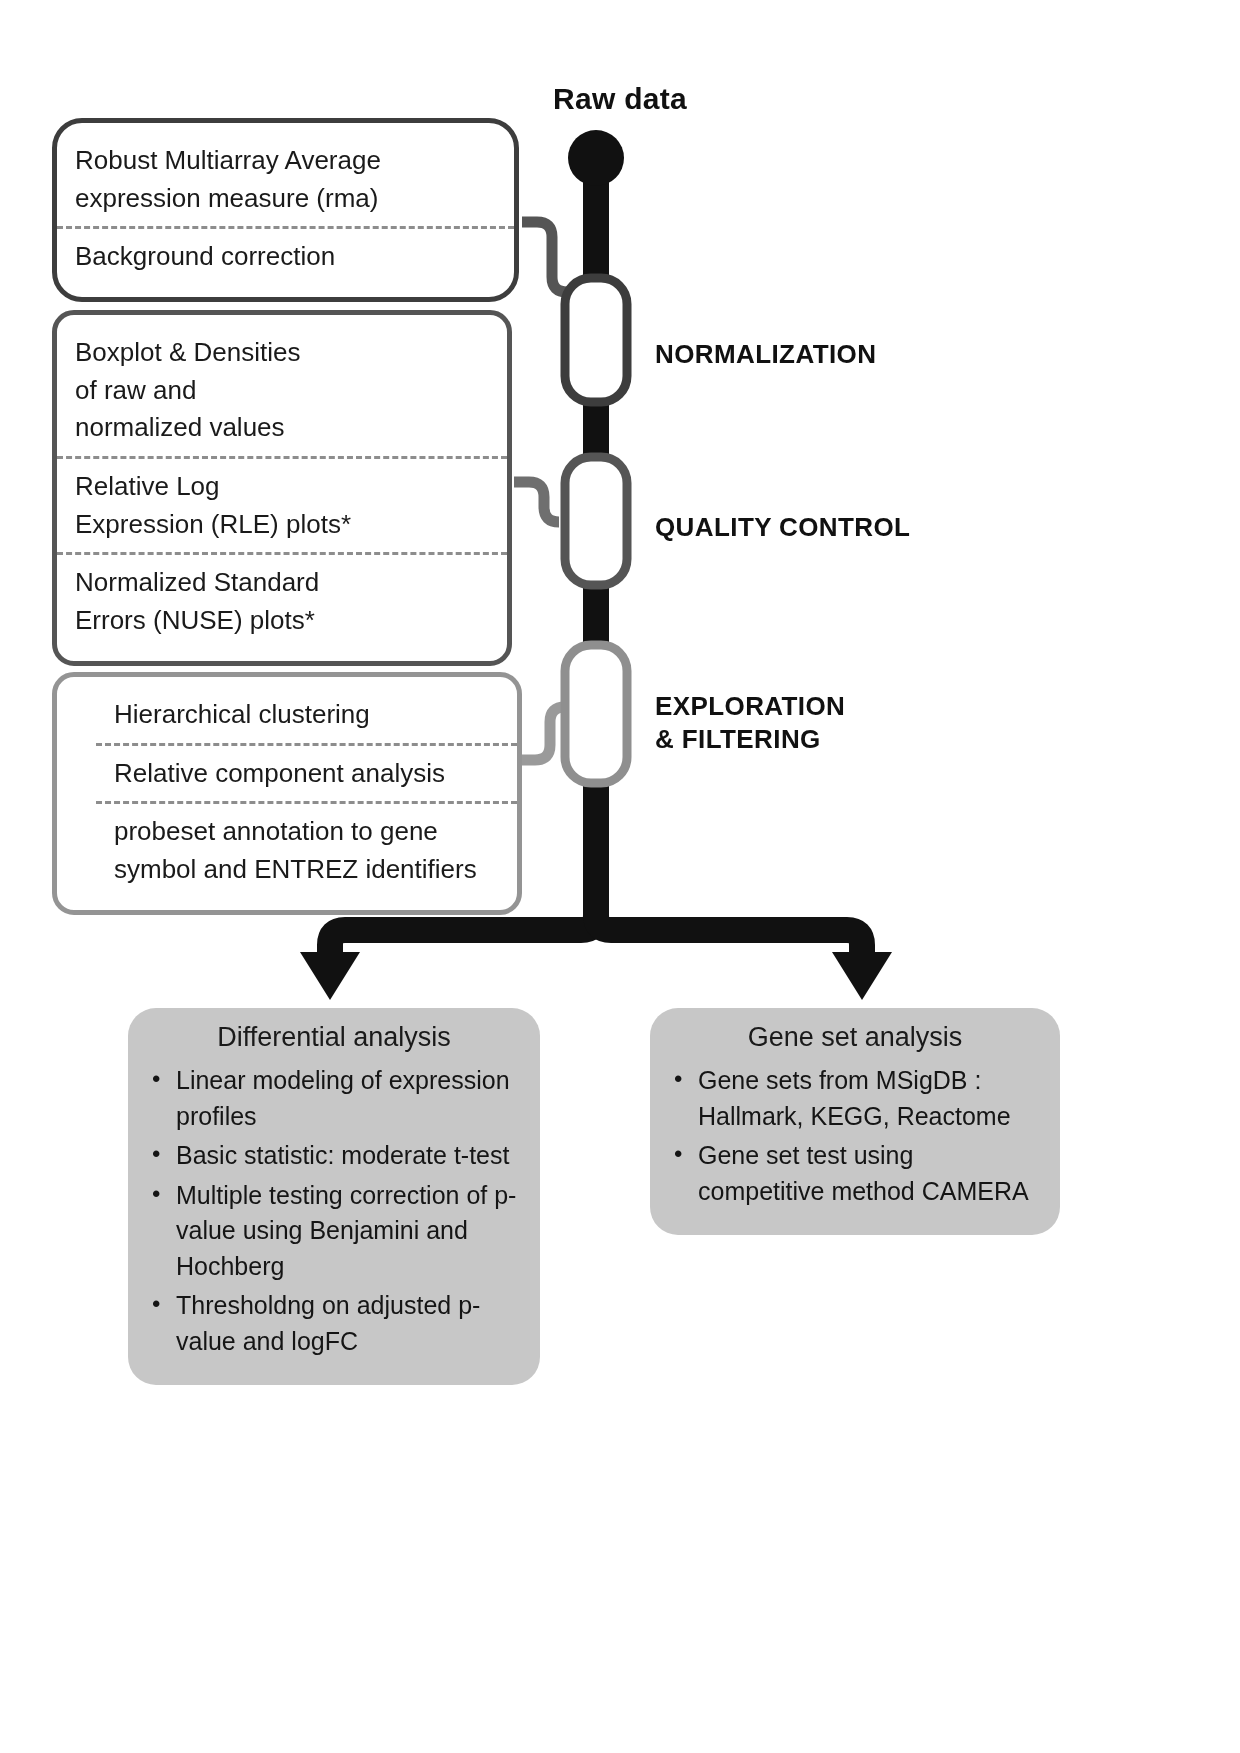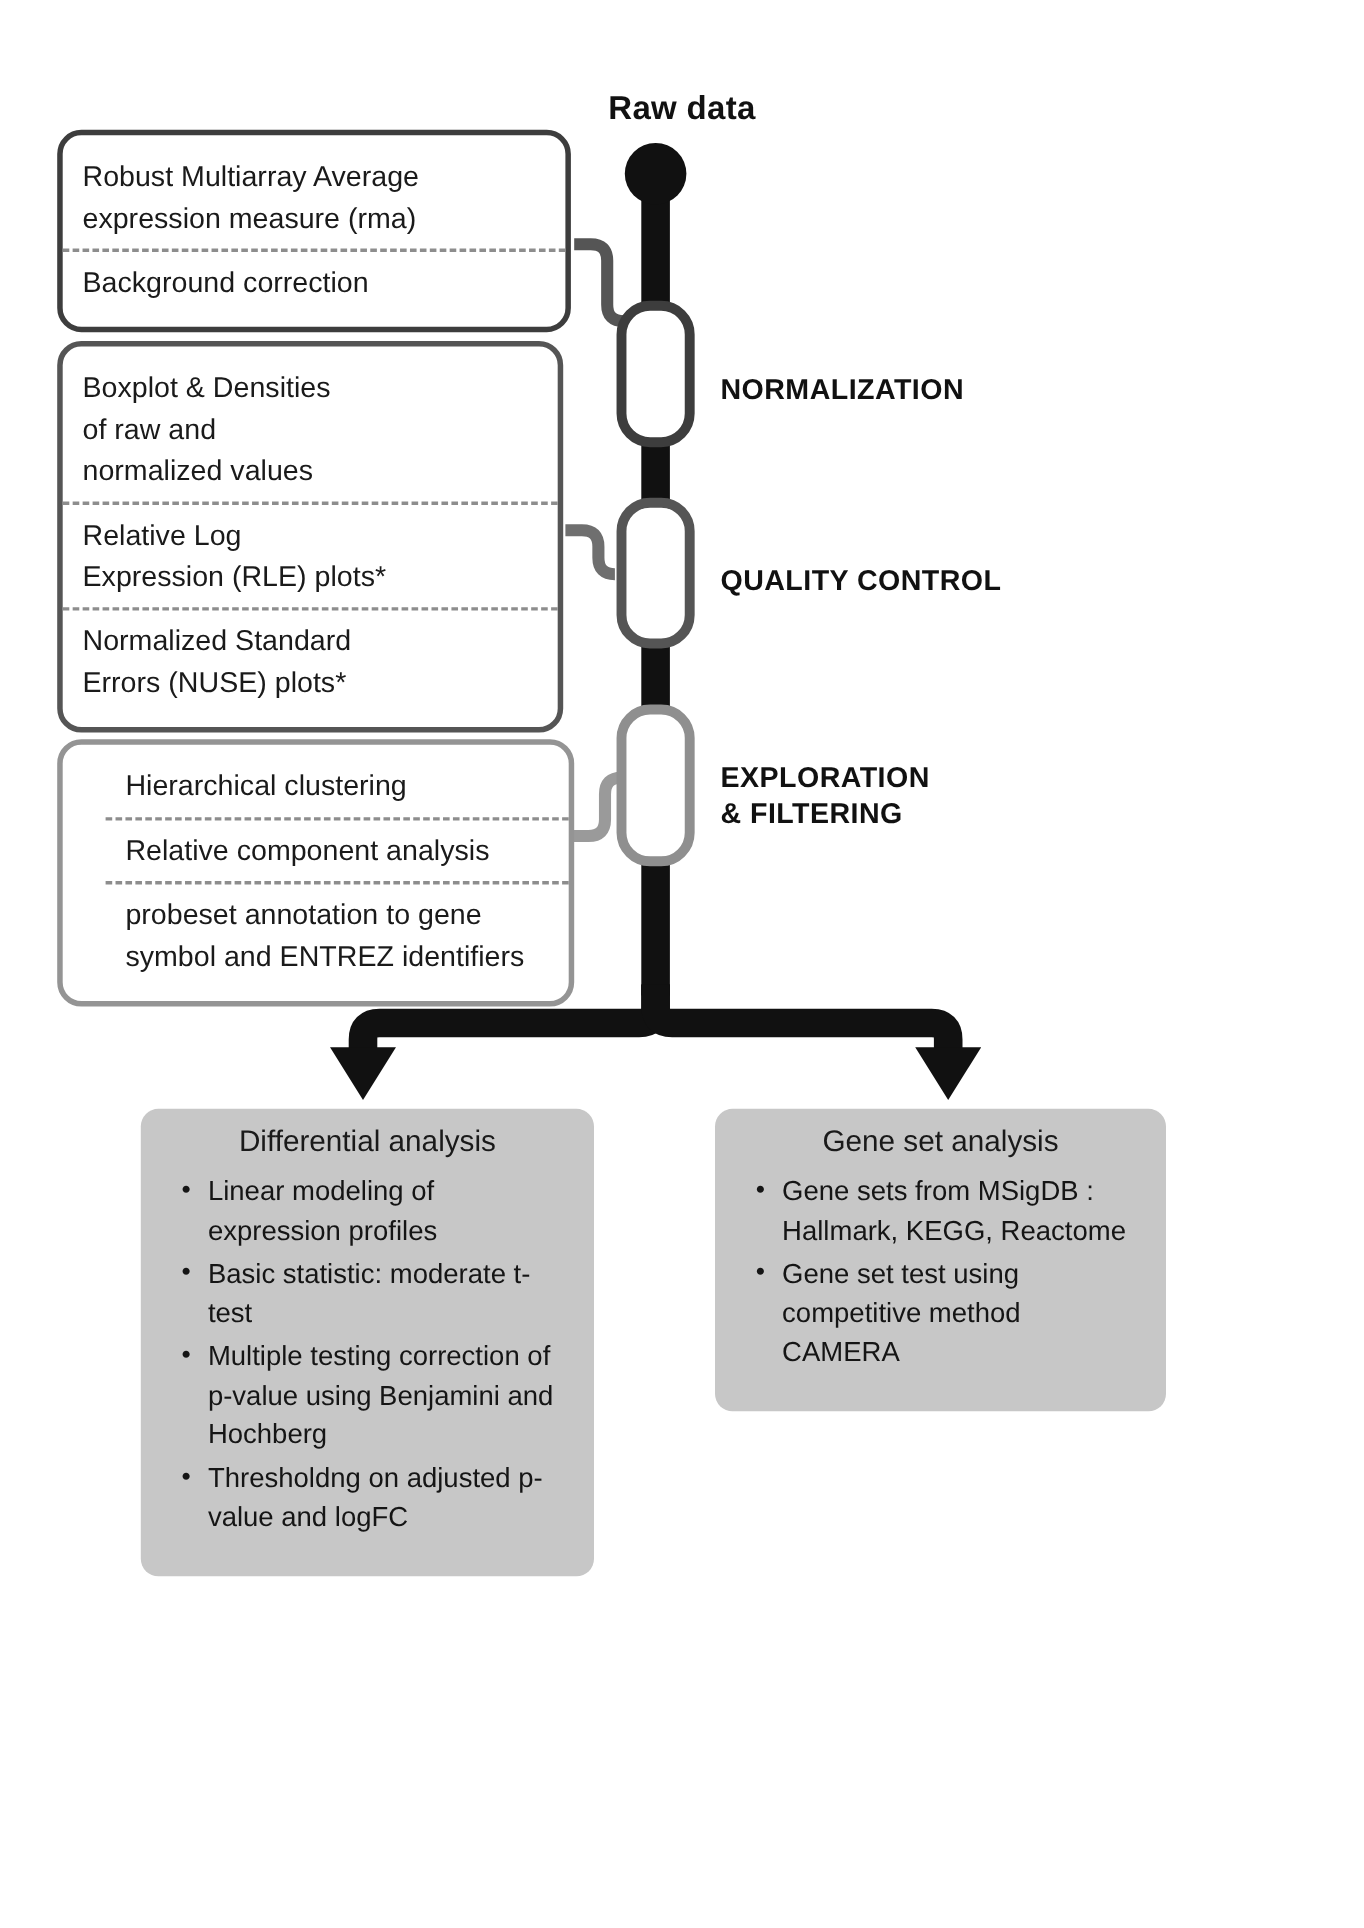--- a/index.html
+++ b/index.html
@@ -69,43 +69,43 @@
   .panel .row {
     font-size: 26px;
     line-height: 1.45;
     color: #1a1a1a;
     padding: 9px 16px 9px 18px;
   }
   .panel .row.dashed-top {
     border-top: 3px dashed #8d8d8d;
   }
 
-  #panel-normalization { left: 52px; top: 118px;  width: 467px; }
+  #panel-normalization { left: 52px; top: 118px;  width: 467px; border-radius: 30px; }
   #panel-quality       { left: 52px; top: 310px;  width: 460px; }
   #panel-exploration   { left: 52px; top: 672px;  width: 470px; padding-left: 39px; }
 
   
   .result-box {
     position: absolute;
     box-sizing: border-box;
     background: #c7c7c7;
-    border-radius: 16px;
+    border-radius: 28px;
     padding: 14px 18px 22px 18px;
   }
   #box-differential { left: 128px; top: 1008px; width: 412px; }
   #box-geneset      { left: 650px; top: 1008px; width: 410px; }
 
   .result-title {
     font-size: 27px;
     text-align: center;
     color: #1a1a1a;
     margin-bottom: 10px;
   }
   .result-list {
-    margin: 13px;
+    margin: 0;
     padding: 0;
     list-style: none;
   }
   .result-list li {
     position: relative;
     font-size: 25px;
     line-height: 1.42;
     color: #151515;
     padding-left: 30px;
     margin-bottom: 4px;

